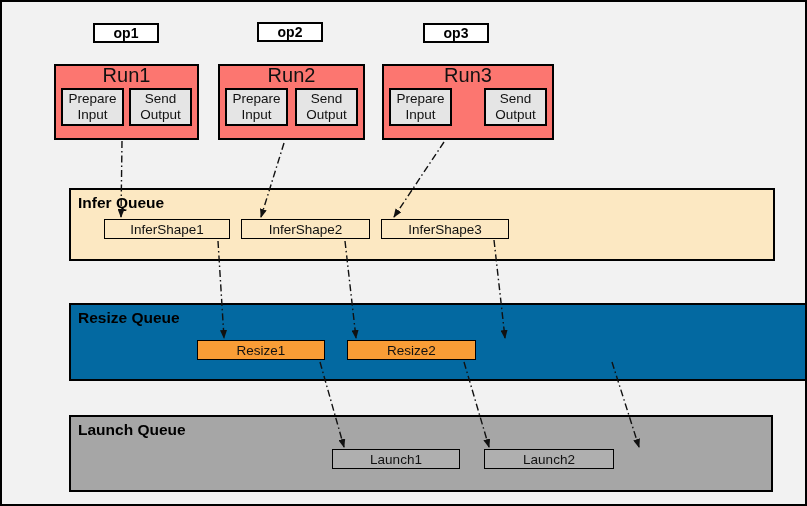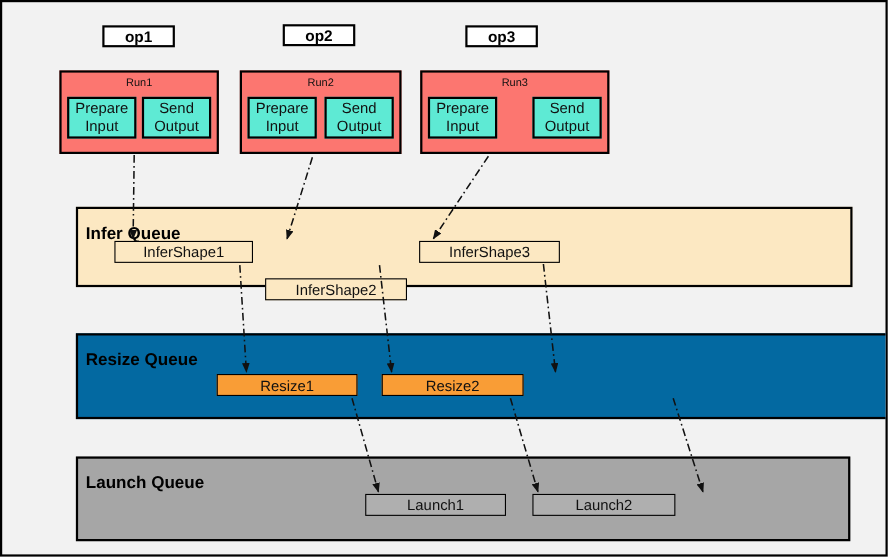--- a/index.html
+++ b/index.html
@@ -53,55 +53,55 @@
     border: 2px solid #000000;
     box-sizing: border-box;
     z-index: 2;
   }
   .run1 { left: 52px;  width: 145px; }
   .run2 { left: 216px; width: 147px; }
   .run3 { left: 380px; width: 172px; }
 
   .run-title {
     text-align: center;
-    font-size: 10px;
+    font-size: 20px;
     line-height: 19px;
     height: 19px;
     color: #111111;
   }
   .run-row {
     display: flex;
     justify-content: space-between;
     padding: 3px 5px 0 5px;
   }
   .subbox {
     width: 63px; height: 38px;
     border: 2px solid #000000;
     box-sizing: border-box;
-    background: #5eead4;
+    background: #e5e5e5;
     display: flex; align-items: center; justify-content: center;
     text-align: center;
     font-size: 13.5px;
     line-height: 1.18;
     color: #111111;
   }
 
   
   .band {
     position: absolute;
     left: 67px;
     border: 2px solid #000000;
     box-sizing: border-box;
     z-index: 1;
   }
   .band-label {
     font-weight: bold;
     font-size: 15.5px;
     color: #000000;
-    padding: 14px 0 0 7px;
+    padding: 4px 0 0 7px;
   }
   .band-infer  { top: 186px; width: 706px; height: 73px; background: #FCE8C2; }
   .band-resize { top: 301px; width: 775px; height: 78px; background: #0369a1; }
   .band-launch { top: 413px; width: 704px; height: 77px; background: #A6A6A6; }
 
   
   .qitem {
     position: absolute;
     height: 20px;
     border: 1.5px solid #000000;
@@ -109,21 +109,21 @@
     display: flex; align-items: center; justify-content: center;
     font-size: 13.5px;
     color: #111111;
     z-index: 3;
   }
   .qi-infer  { background: #FCE8C2; top: 217px; }
   .qi-resize { background: #F99D36; top: 338px; }
   .qi-launch { background: #AFAFAF; top: 447px; }
 
   .is1 { left: 102px; width: 126px; }
-  .is2 { left: 239px; width: 129px; margin-top: 34px; }
+  .is2 { left: 239px; width: 129px; }
   .is3 { left: 379px; width: 128px; }
 
   .rs1 { left: 195px; width: 128px; }
   .rs2 { left: 345px; width: 129px; }
   .rs3 { left: 495px; width: 128px; }
 
   .ln1 { left: 330px; width: 128px; }
   .ln2 { left: 482px; width: 130px; }
   .ln3 { left: 632px; width: 128px; }
 </style>

